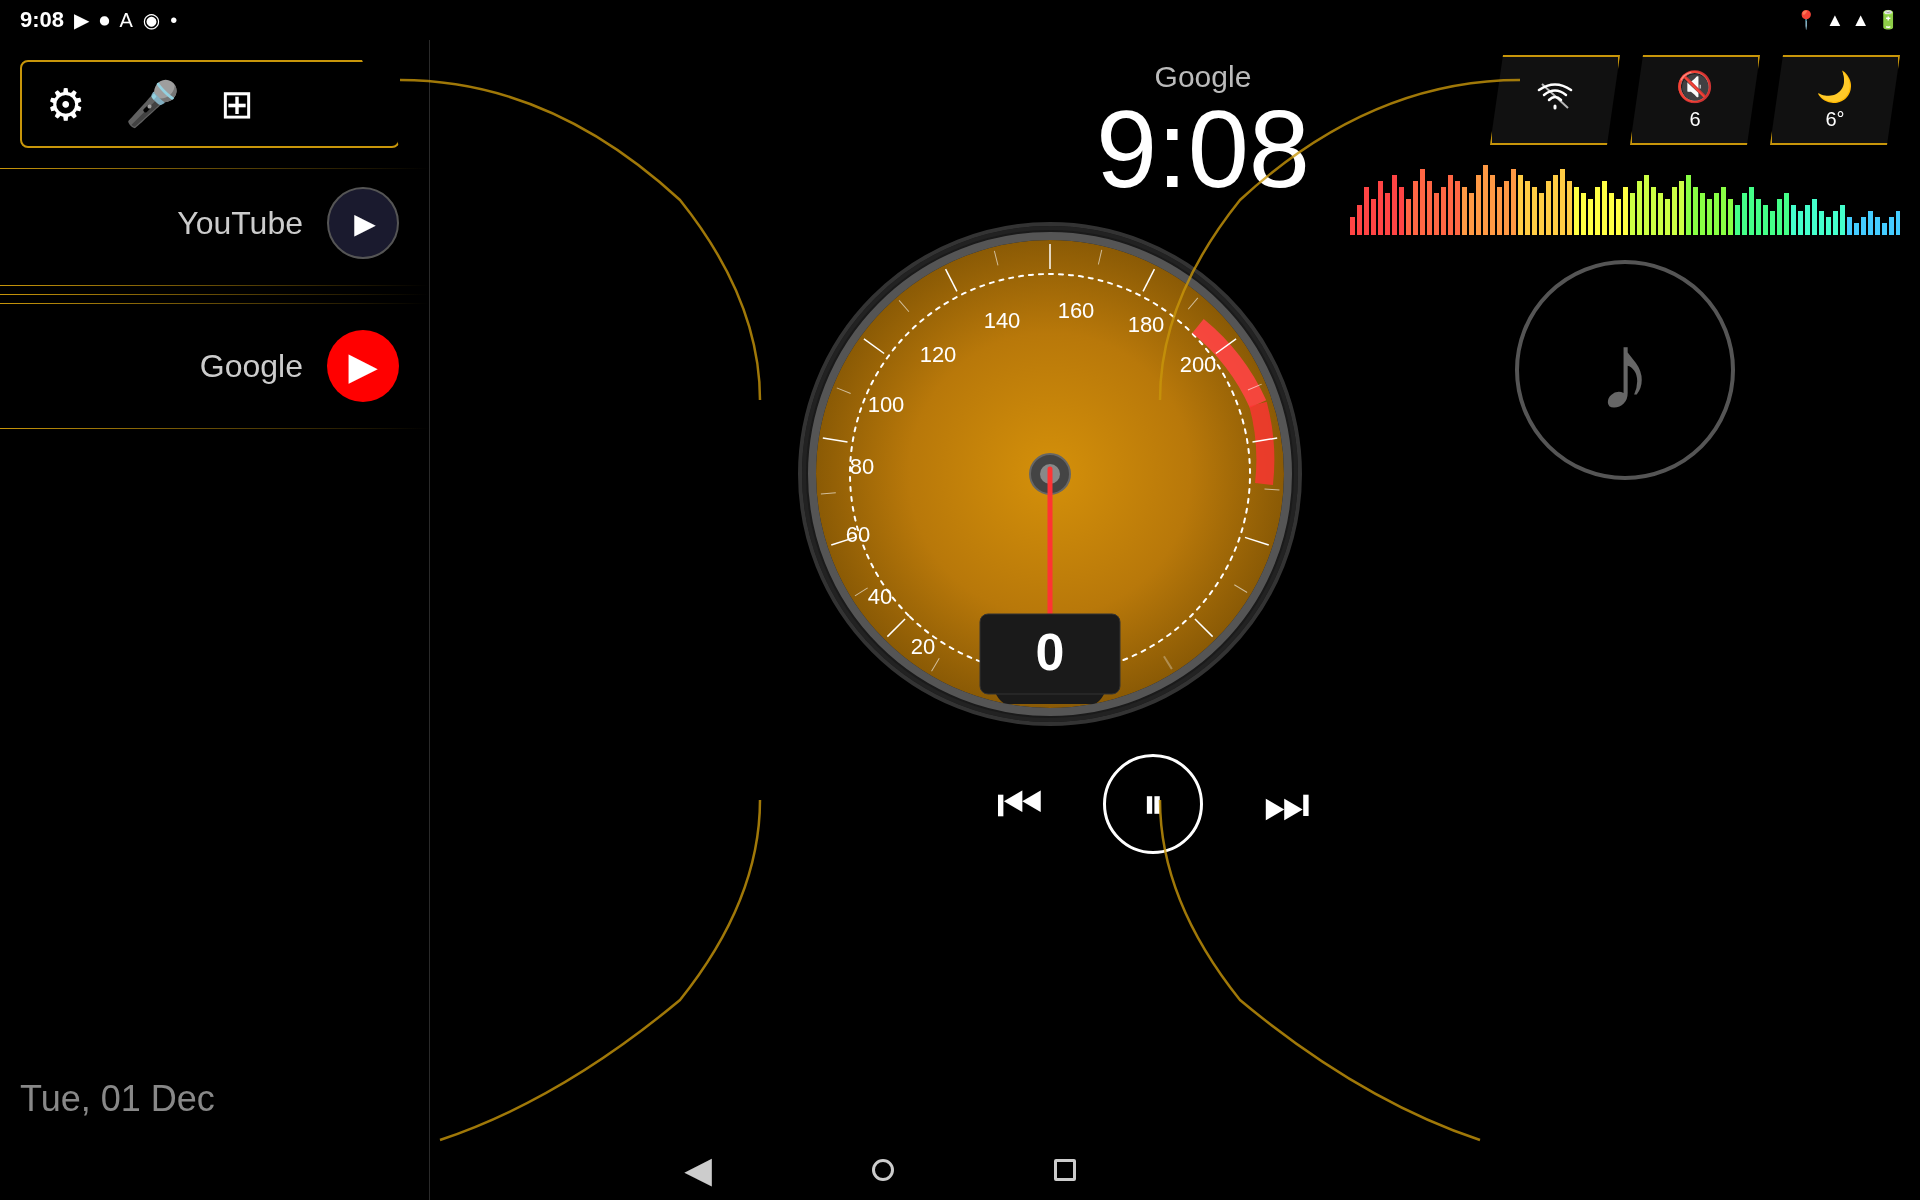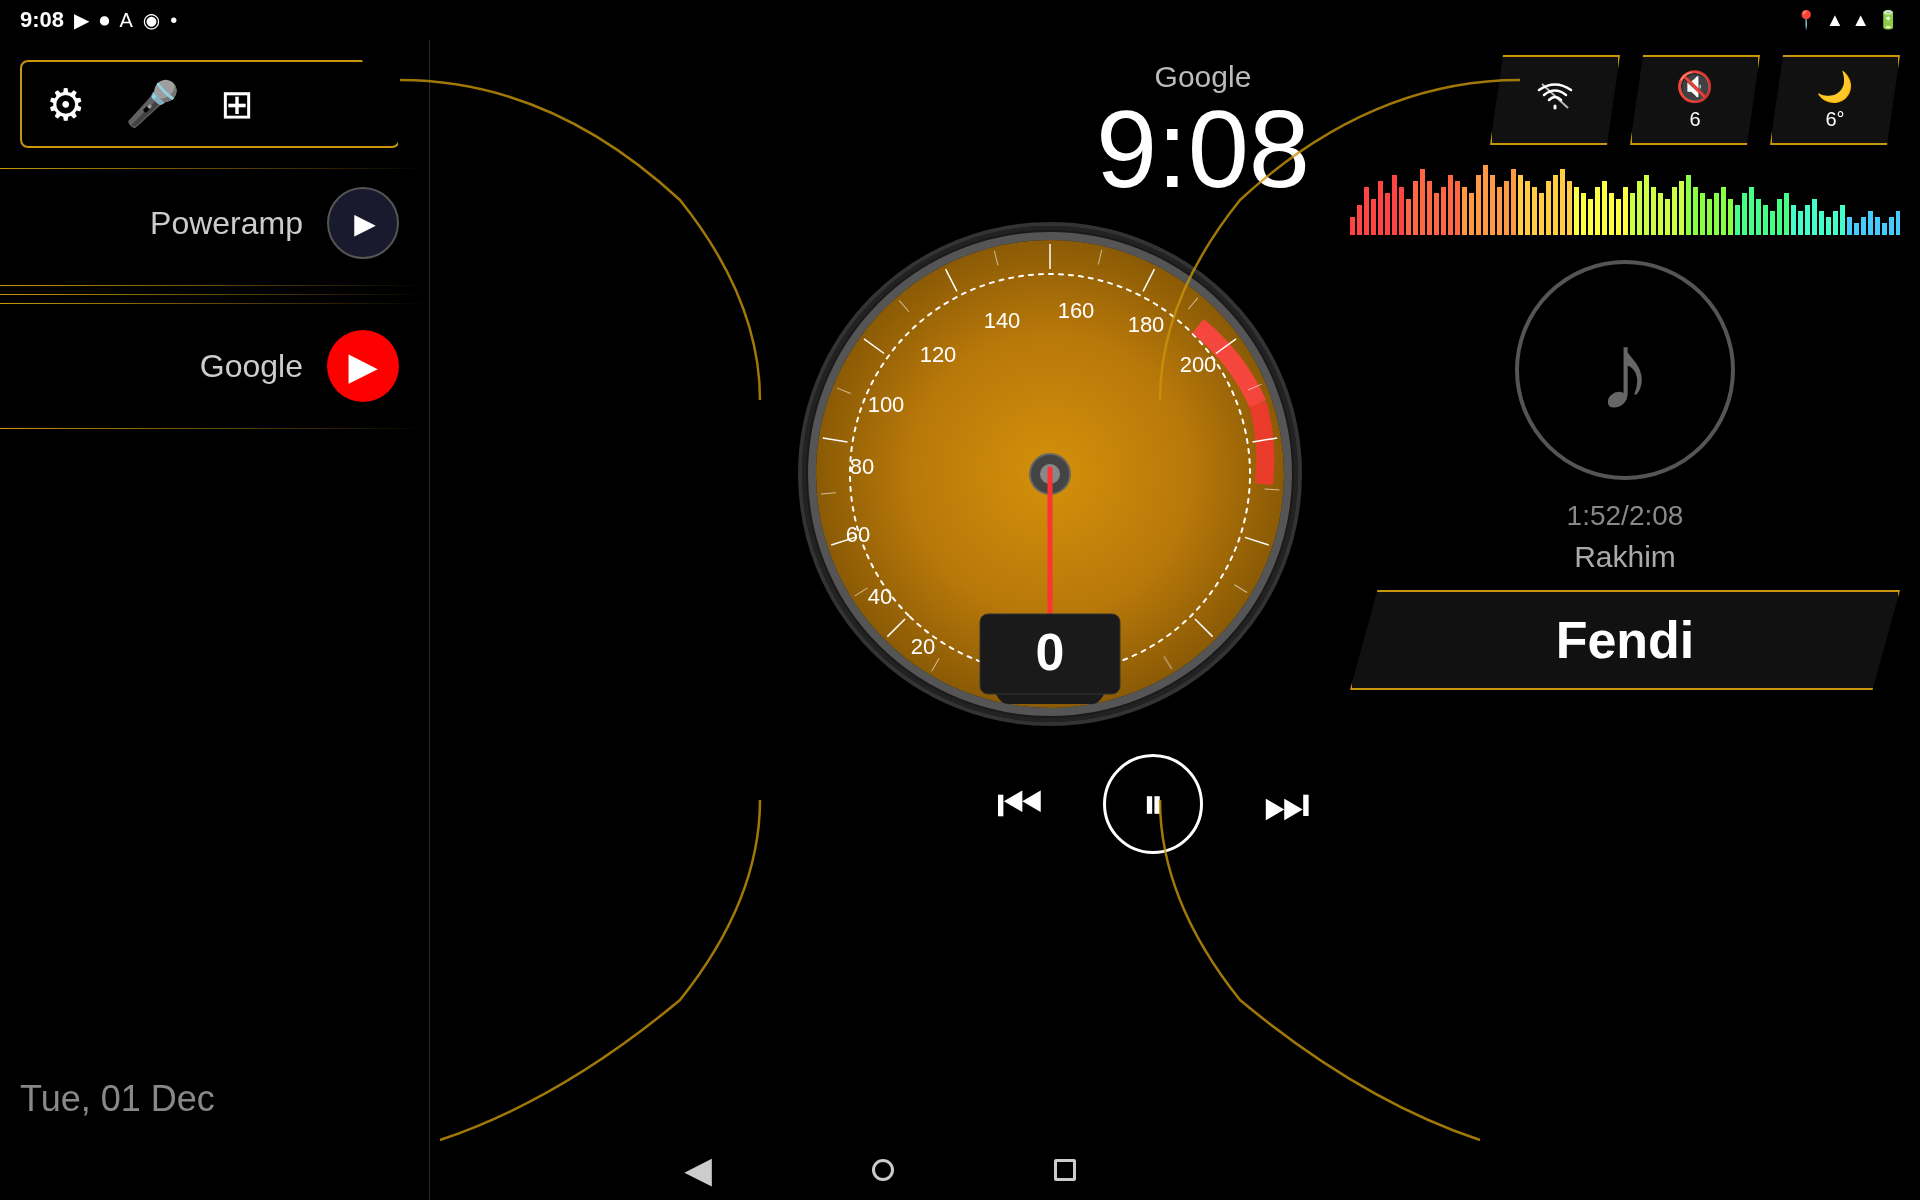--- a/index.html
+++ b/index.html
@@ -392,21 +392,21 @@
 
   <div id="toolbar" style="position:relative;z-index:2;">
     <span class="toolbar-icon" style="font-size:44px;">⚙</span>
     <span class="toolbar-icon" style="font-size:44px;">🎤</span>
     <span class="toolbar-icon" style="font-size:40px;">⊞</span>
   </div>
 
   <div class="separator" style="margin:20px 0 0 0;"></div>
 
   <div class="app-item">
-    <span class="app-label">Poweramp</span>
+    <span class="app-label">YouTube</span>
     <div class="poweramp-btn"></div>
   </div>
   <div class="separator"></div>
 
   <div class="separator"></div>
 
   <div class="separator"></div>
 
   <div class="app-item">
     <span class="app-label">Google</span>
@@ -630,18 +630,13 @@
       <div style="width: 5px; height: 18px; background: rgb(68, 204, 255); flex-shrink: 0;"></div>
       <div style="width: 5px; height: 24px; background: rgb(68, 204, 255); flex-shrink: 0;"></div>
     </div>
 
   <div id="music-icon-large">
     <div class="music-circle">
       <span class="music-note-icon">♪</span>
     </div>
   </div>
 
-  <div id="track-info">
-    <div id="track-time">1:52/2:08</div>
-    <div id="track-artist">Rakhim</div>
-    <div id="track-title-box">Fendi</div>
-  </div>
 </div>
 
 </body></html>

